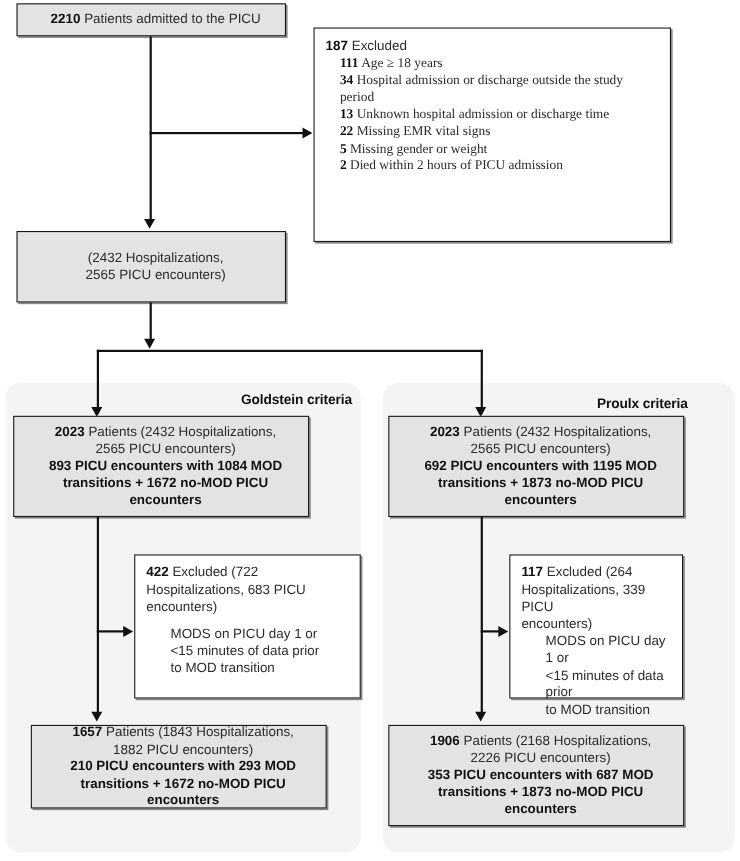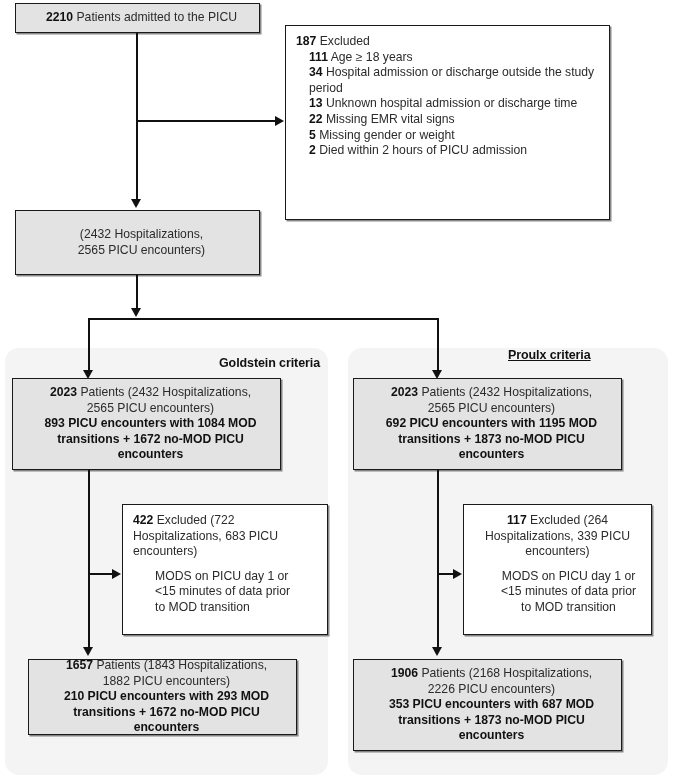--- a/index.html
+++ b/index.html
@@ -51,21 +51,21 @@
     font-size: 12.2px;
     line-height: 15.6px;
     color: #2b2b2b;
   }
   .box.centered .line { text-align: center; }
   .box.leftal .line { text-align: left; }
   .pad-a { padding: 3px 8px; }
   .pad-b { padding: 5px 10px; }
   b, .bold { font-weight: bold; color: #111; }
   .line.allbold { font-weight: bold; color: #111; }
-  .indent1 { padding-left: 13px; }
+  .indent1 { padding-left: 13px; font-family: Liberation Serif, serif; }
   .indent2 { padding-left: 22px; }
   .gap { height: 9px; }
 
   
   .vline {
     position: absolute;
     background: #111;
     width: 2.4px;
   }
   .hline {
@@ -177,33 +177,33 @@
     <div class="line allbold">210 PICU encounters with 293 MOD</div>
     <div class="line allbold">transitions + 1672 no-MOD PICU</div>
     <div class="line allbold">encounters</div>
   </div>
 
   <div class="vline" style="left:88px; top:470px; height:178px;"></div>
   <div class="arrow-down" style="left:83px; top:647px;"></div>
   <div class="hline" style="left:88px; top:573px; width:25px;"></div>
   <div class="arrow-right" style="left:112px; top:569px;"></div>
 
-  <div class="panel-label" style="left:508px; top:348px; width:152px; text-align:left;text-decoration:underline;">Proulx criteria</div>
+  <div class="panel-label" style="left:508px; top:360px; width:152px; text-align:center;">Proulx criteria</div>
 
   <div class="box shaded centered pad-a" style="left:353px; top:378px; width:269px; height:92px;">
     <div class="line">
       <span class="bold">2023</span><span> Patients (2432 Hospitalizations,</span>
     </div>
     <div class="line">2565 PICU encounters)</div>
     <div class="line allbold">692 PICU encounters with 1195 MOD</div>
     <div class="line allbold">transitions + 1873 no-MOD PICU</div>
     <div class="line allbold">encounters</div>
   </div>
 
-  <div class="box plain leftal pad-b" style="left:463px; top:504px; width:189px; height:131px; justify-content:flex-start; padding-top:8px;align-items:center;">
+  <div class="box plain leftal pad-b" style="left:463px; top:504px; width:158px; height:131px; justify-content:flex-start; padding-top:8px;">
     <div class="line">
       <span class="bold">117</span><span> Excluded (264</span>
     </div>
     <div class="line">Hospitalizations, 339 PICU</div>
     <div class="line">encounters)</div>
     <div class="gap"></div>
     <div class="line indent2">MODS on PICU day 1 or</div>
     <div class="line indent2">&lt;15 minutes of data prior</div>
     <div class="line indent2">to MOD transition</div>
   </div>

